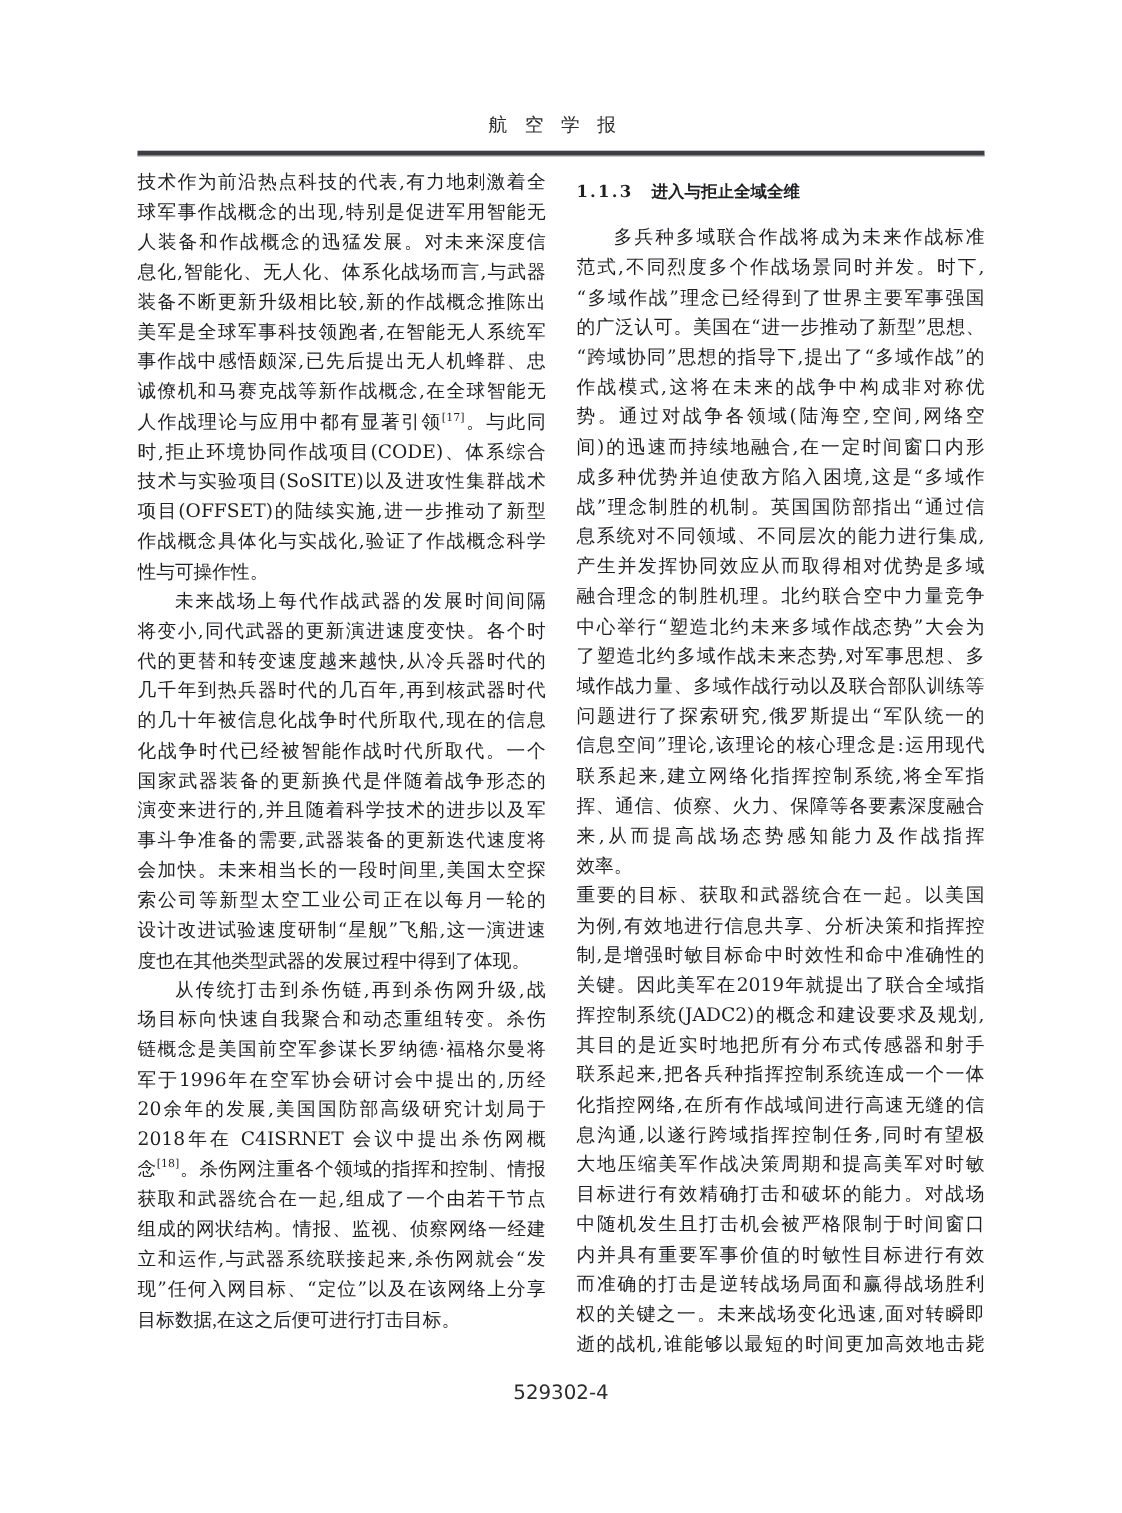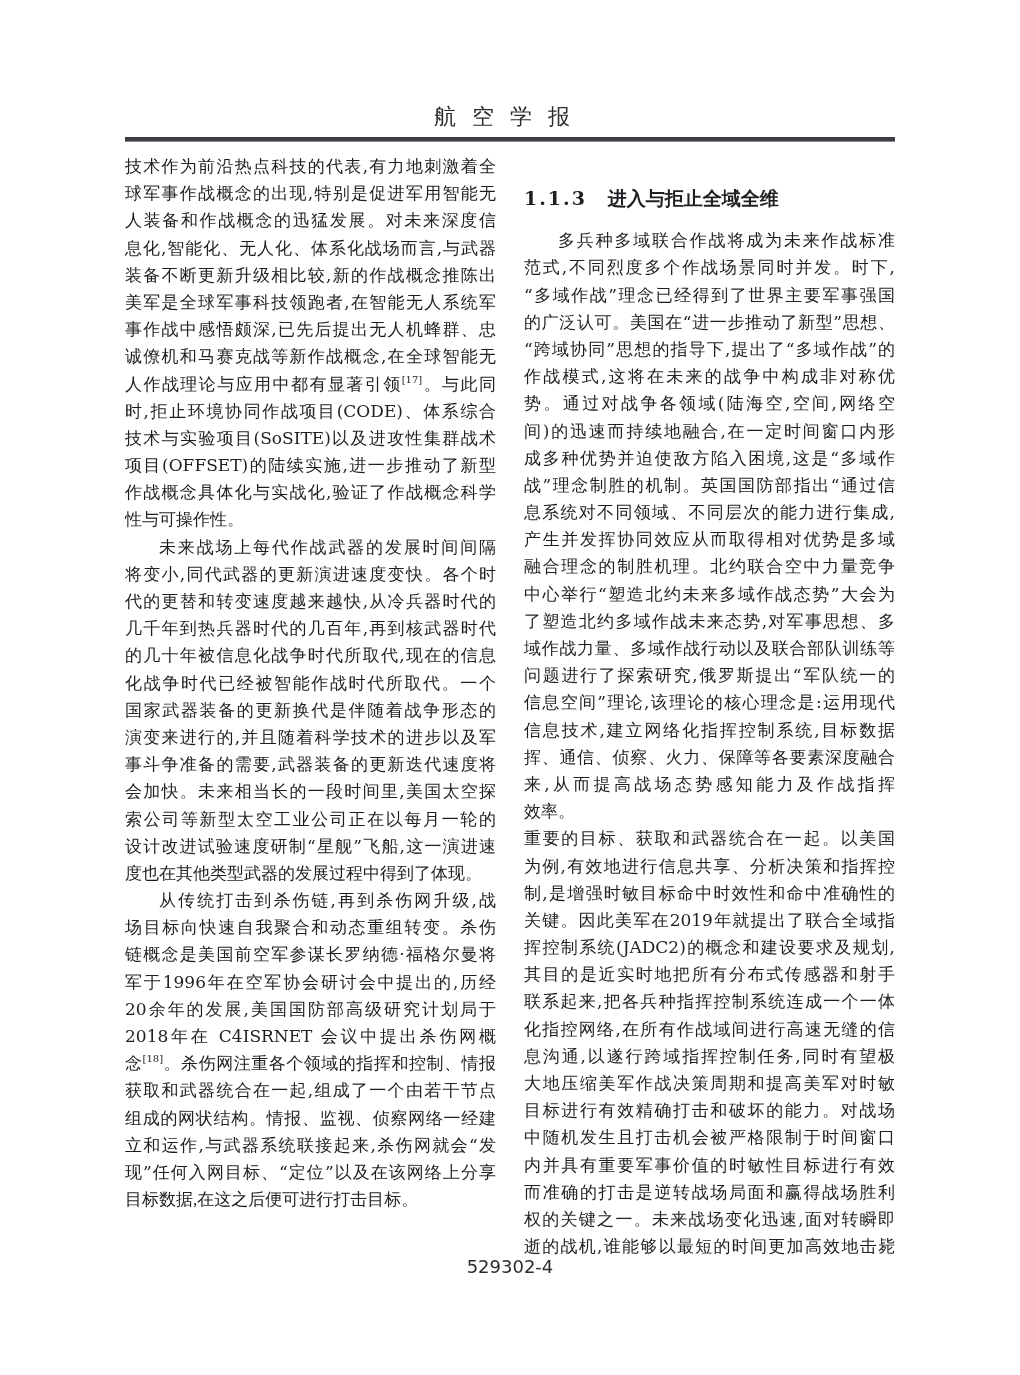--- a/index.html
+++ b/index.html
@@ -13,21 +13,21 @@
     color: #1f1f23;
     overflow: hidden;
   }
   .journal-title {
     position: absolute;
     top: 102px;
     left: 0;
     width: 100%;
     text-align: center;
     font-family: "DejaVu Sans", sans-serif;
-    font-size: 22px;
+    font-size: 17px;
     letter-spacing: 16px;
     color: #2b2b2e;
   }
   .header-rule {
     position: absolute;
     top: 137px;
     left: 125px;
     width: 770px;
     height: 4px;
     background: #3d3e44;
@@ -50,23 +50,23 @@
   }
   .line.indent { text-indent: 2em; }
   .line.para-end { text-align-last: left; font-family: Liberation Serif, serif; }
   sup {
     font-size: 10px;
     line-height: 0;
     vertical-align: super;
   }
   .heading {
     font-weight: bold;
-    font-size: 19px;
+    font-size: 15px;
     line-height: 27.2px;
-    margin: 32px 0 15px 0;
+    margin: 8px 0 15px 0;
     white-space: nowrap;
   }
   .heading-number { margin-right: 1.1em; letter-spacing: 2px; }
   .page-number {
     position: absolute;
     top: 1256px;
     left: 0;
     width: 100%;
     text-align: center;
     font-family: "DejaVu Sans", sans-serif;
@@ -136,21 +136,21 @@
       <div class="line">成多种优势并迫使敌方陷入困境,这是“多域作</div>
       <div class="line">战”理念制胜的机制。英国国防部指出“通过信</div>
       <div class="line">息系统对不同领域、不同层次的能力进行集成,</div>
       <div class="line">产生并发挥协同效应从而取得相对优势是多域</div>
       <div class="line">融合理念的制胜机理。北约联合空中力量竞争</div>
       <div class="line">中心举行“塑造北约未来多域作战态势”大会为</div>
       <div class="line">了塑造北约多域作战未来态势,对军事思想、多</div>
       <div class="line">域作战力量、多域作战行动以及联合部队训练等</div>
       <div class="line">问题进行了探索研究,俄罗斯提出“军队统一的</div>
       <div class="line">信息空间”理论,该理论的核心理念是:运用现代</div>
-      <div class="line">信息技术,建立网络化指挥控制系统,目标数据</div>
+      <div class="line">联系起来,建立网络化指挥控制系统,将全军指</div>
       <div class="line">挥、通信、侦察、火力、保障等各要素深度融合起</div>
       <div class="line">来,从而提高战场态势感知能力及作战指挥</div>
       <div class="line para-end">效率。</div>
       <div class="line">重要的目标、获取和武器统合在一起。以美国</div>
       <div class="line">为例,有效地进行信息共享、分析决策和指挥控</div>
       <div class="line">制,是增强时敏目标命中时效性和命中准确性的</div>
       <div class="line">关键。因此美军在2019年就提出了联合全域指</div>
       <div class="line">挥控制系统(JADC2)的概念和建设要求及规划,</div>
       <div class="line">其目的是近实时地把所有分布式传感器和射手</div>
       <div class="line">联系起来,把各兵种指挥控制系统连成一个一体</div>

